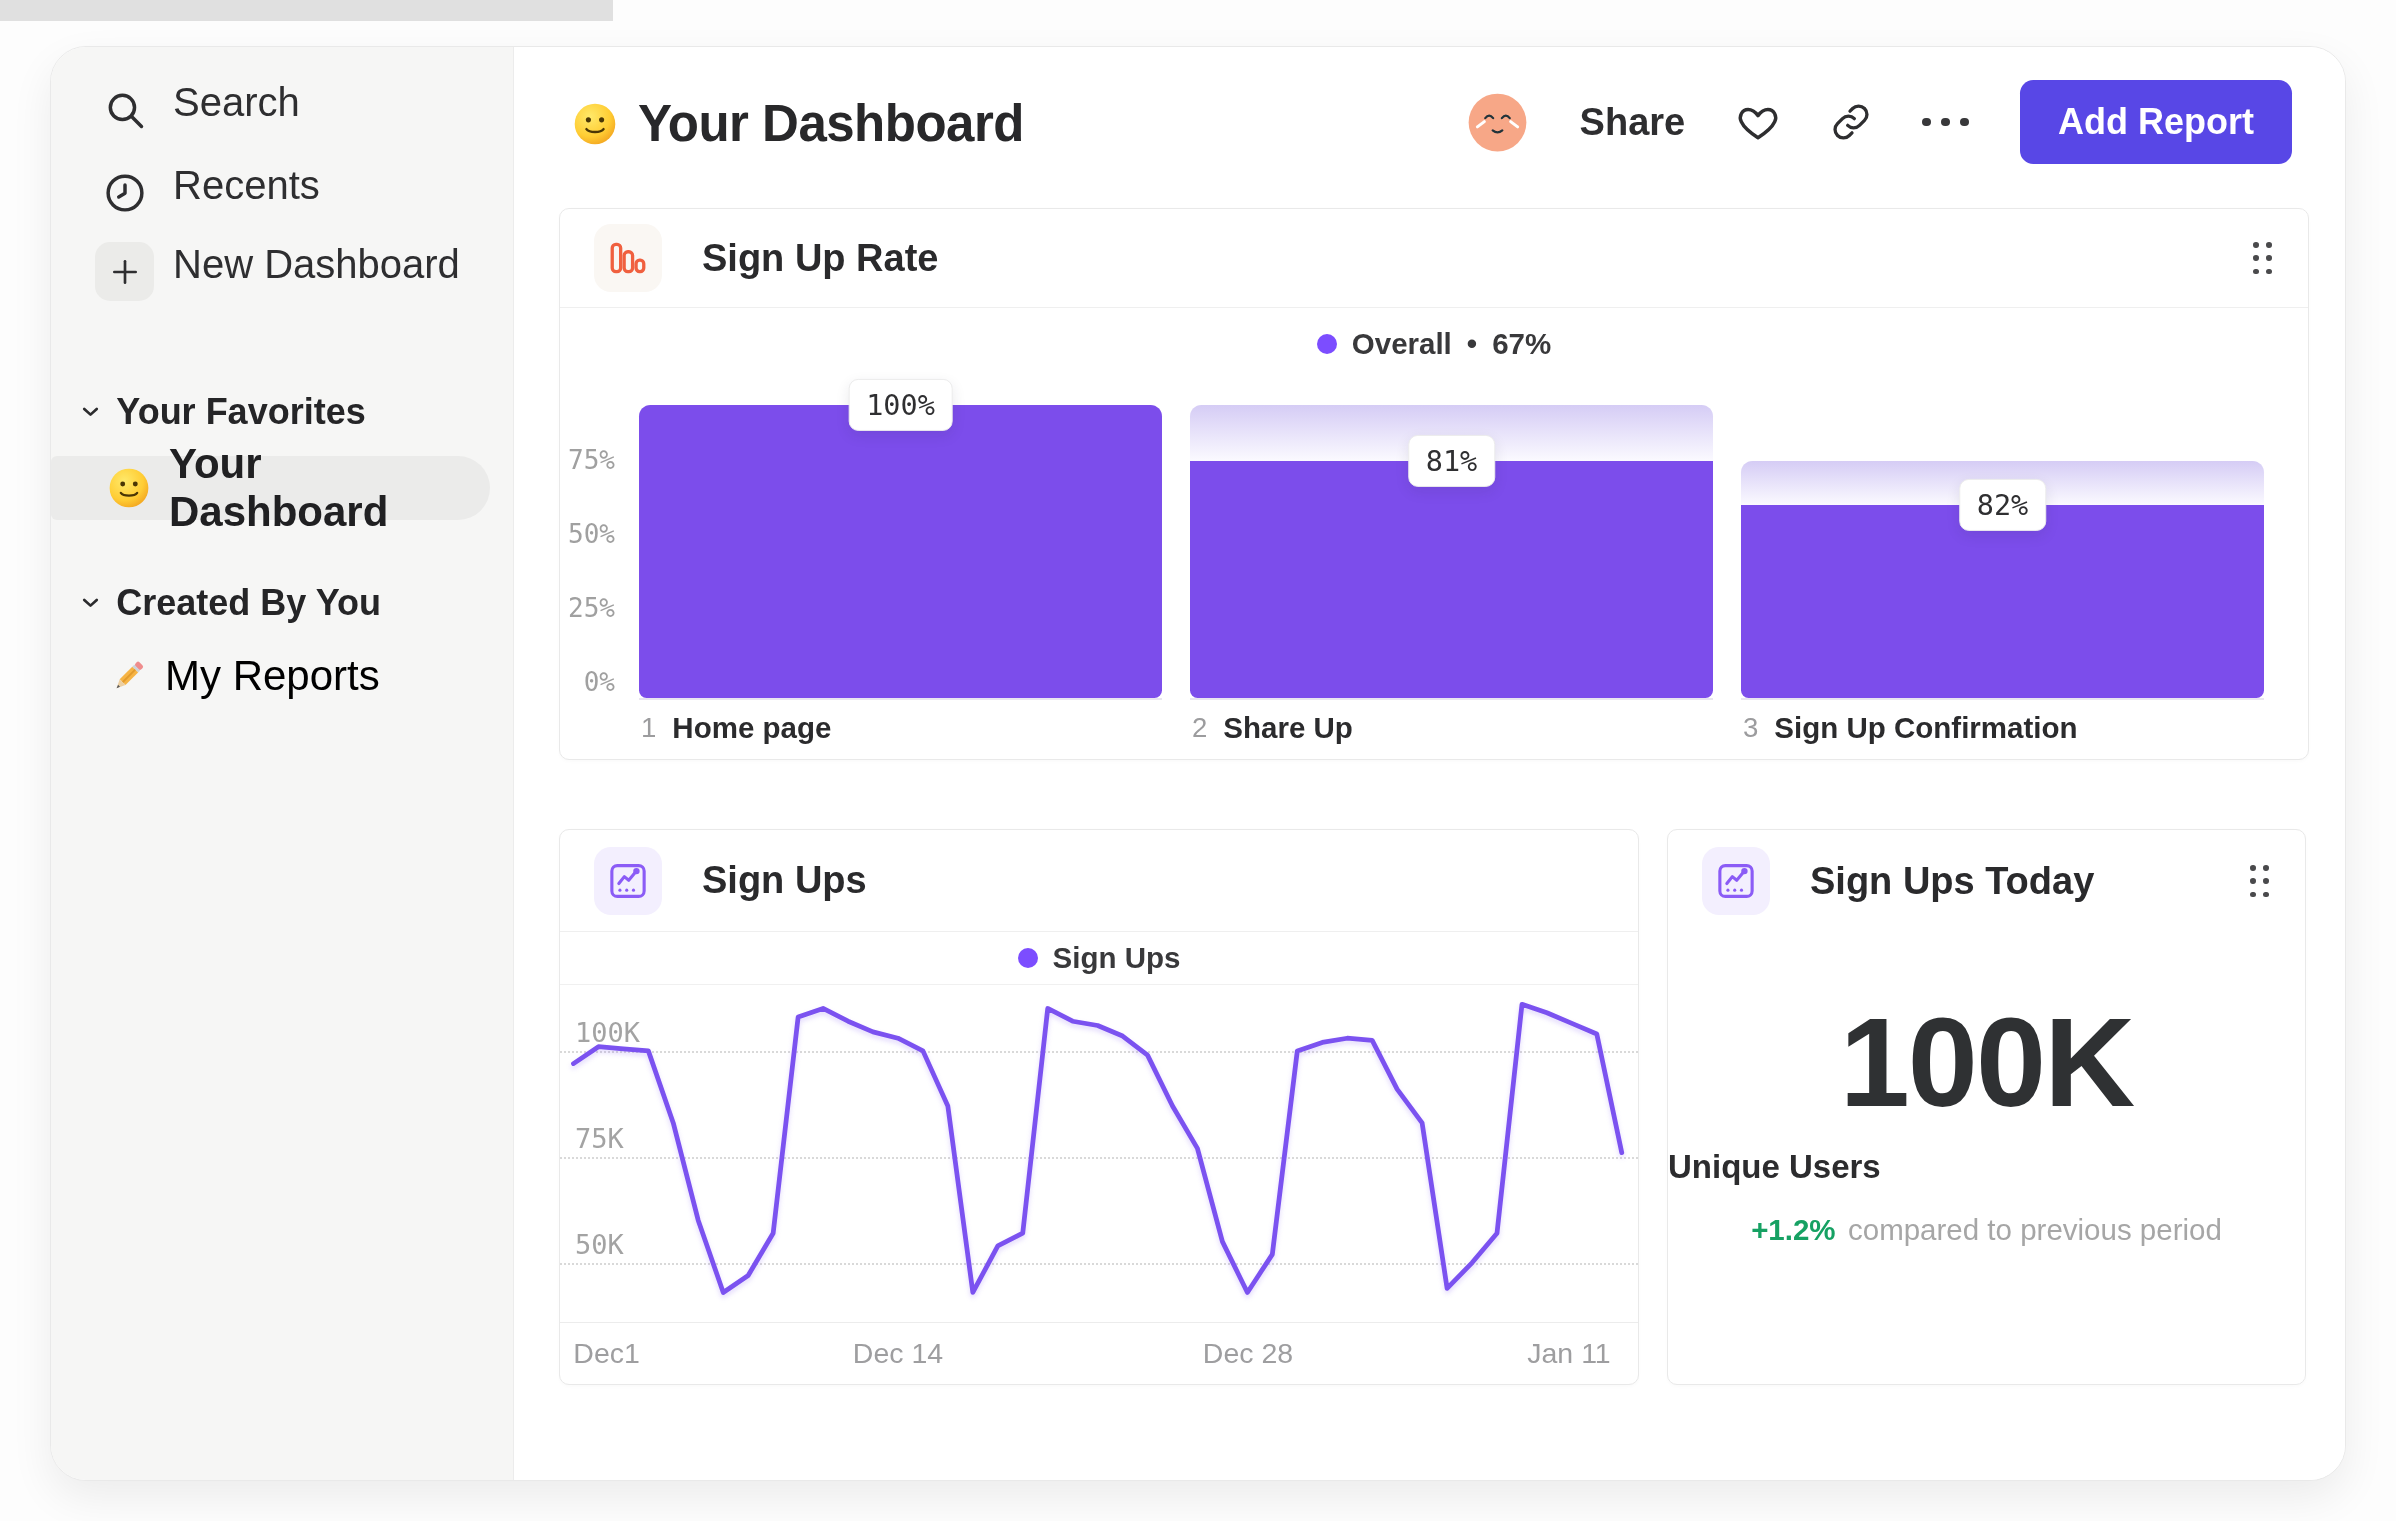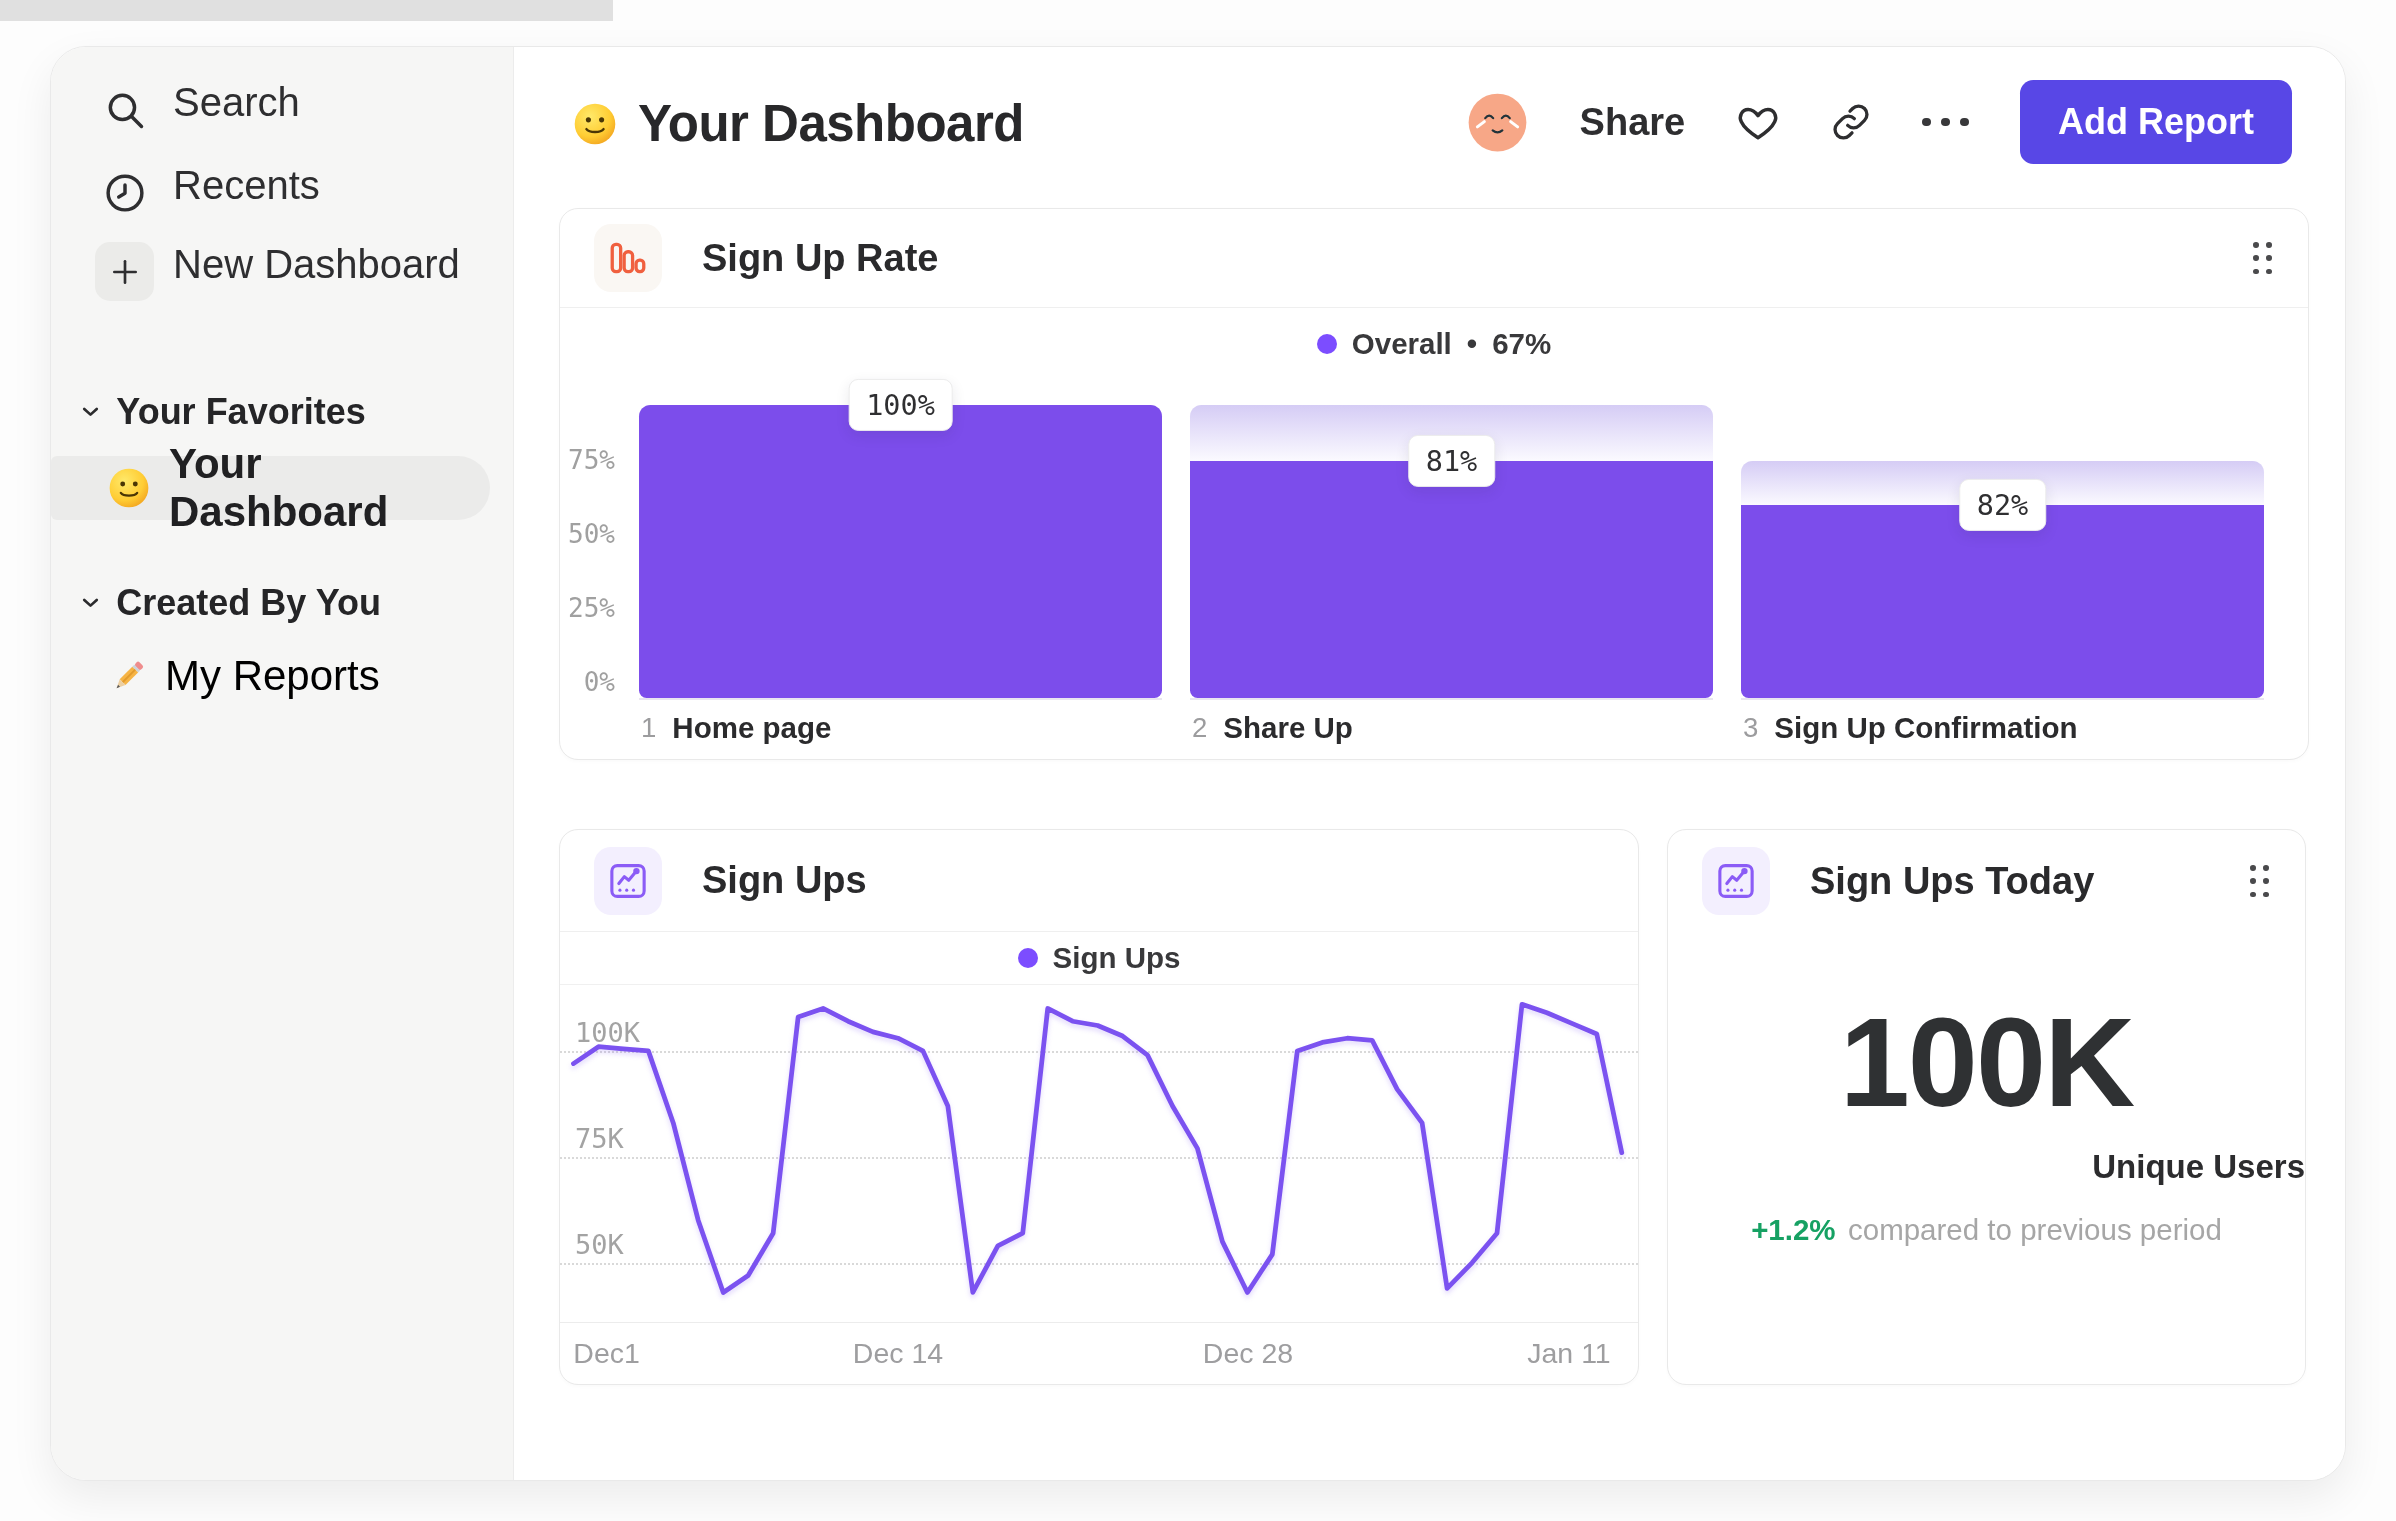--- a/index.html
+++ b/index.html
@@ -38,21 +38,21 @@
   .page-title h1 { font-size:51px; font-weight:700; letter-spacing:-0.5px; color:#28282a; }
   .hdr-right { position:absolute; right:53px; top:36px; height:78px; display:flex;
     align-items:center; gap:51px; }
   .share-lbl { font-size:38px; font-weight:600; color:#2e2e30; cursor:pointer; }
   .dots3 { display:flex; gap:10.5px; cursor:pointer; }
   .dots3 i { width:8.6px; height:8.6px; border-radius:50%; background:#38383a; }
   .btn-primary { height:84px; padding:0 38px; border:none; border-radius:13.3px;
     color:#fff; font-size:36px; font-weight:700; font-family:inherit; cursor:pointer; }
 
   
-  .card { position:absolute; background:#fff; border:1.4px solid #e9e9e9; border-radius:19px;
+  .card { position:absolute; background:#fff; border:1.4px solid #e9e9e9; border-radius:10px;
     box-shadow:0 1.9px 3.8px rgba(0,0,0,.02); }
   .card-hd { position:absolute; left:0; top:0; width:100%; display:flex; align-items:center;
     padding:0 34px; }
   .tile { width:68px; height:68px; border-radius:17px; display:flex; align-items:center;
     justify-content:center; flex:0 0 68px; }
   .tile.warm { background:#faf7f3; }
   .tile.lav { background:#f3effe; }
   .card-title { margin-left:40px; font-size:38px; font-weight:700; color:#2a2a2c; }
   .drag { position:absolute; right:36px; top:50%; transform:translateY(-50%);
     display:grid; grid-template-columns:repeat(2,5.7px); grid-template-rows:repeat(3,5.7px);
@@ -98,21 +98,21 @@
     filter:drop-shadow(0 3.8px 2.9px rgba(123,82,240,.22)); }
   .l-axisline { position:absolute; left:0; top:492px; width:100%; height:0;
     border-top:1.4px solid #ececec; }
   .l-xtick { position:absolute; top:507px; font-size:28.5px; color:#9e9ea0; white-space:nowrap; }
 
   
   #card-metric { left:1153px; top:782px; width:639px; height:556px; }
   #card-metric .card-hd { height:102px; }
   .m-value { position:absolute; left:0; top:160px; width:100%; text-align:center;
     font-size:126px; font-weight:700; letter-spacing:-1.9px; color:#2f3133; }
-  .m-label { position:absolute; left:0; top:318px; width:100%; text-align:right;
+  .m-label { position:absolute; left:0; top:318px; width:100%; text-align:left;
     font-size:33px; font-weight:700; color:#2c2c2e; }
   .m-delta { position:absolute; left:0; top:383px; width:100%; display:flex;
     justify-content:center; align-items:center; gap:12.4px; font-size:29.5px; }
   .m-delta .d { font-weight:700; }
   .m-delta .n { color:#a6a6a6; font-weight:500; }
 
   svg { display:block; }
 </style>
 </head>
 <body>

